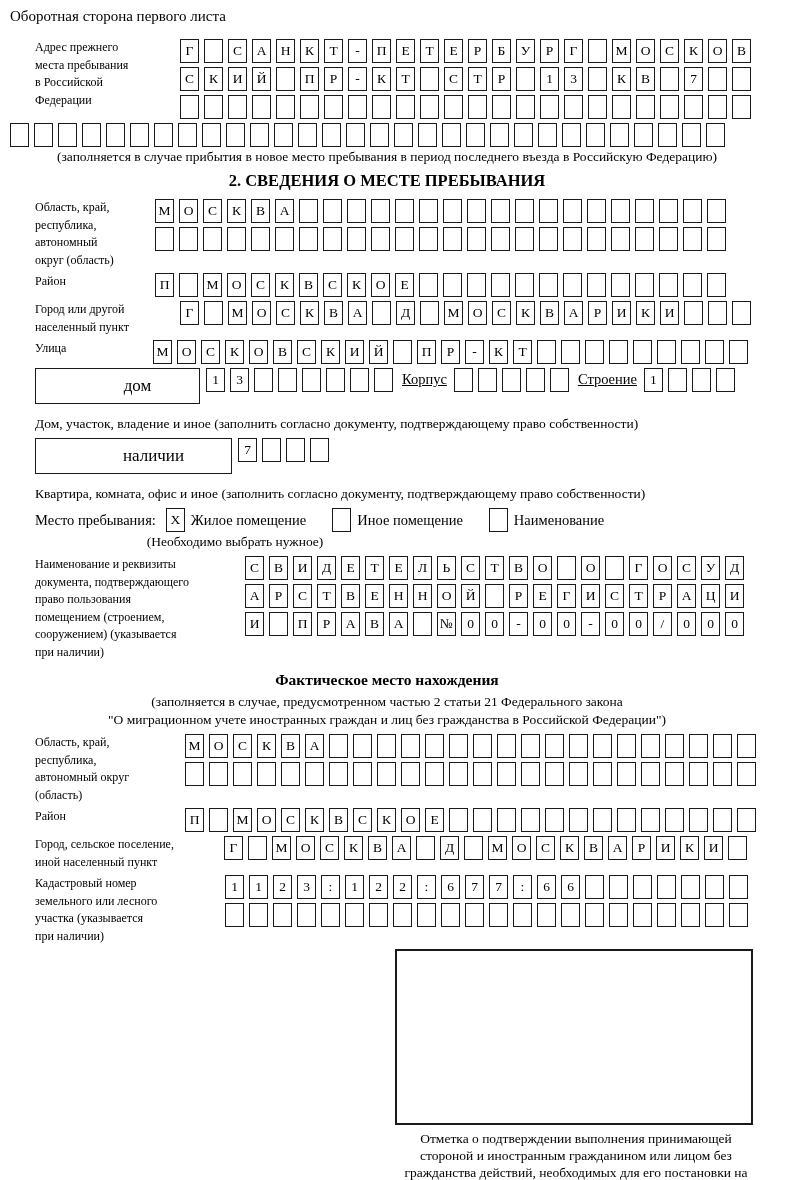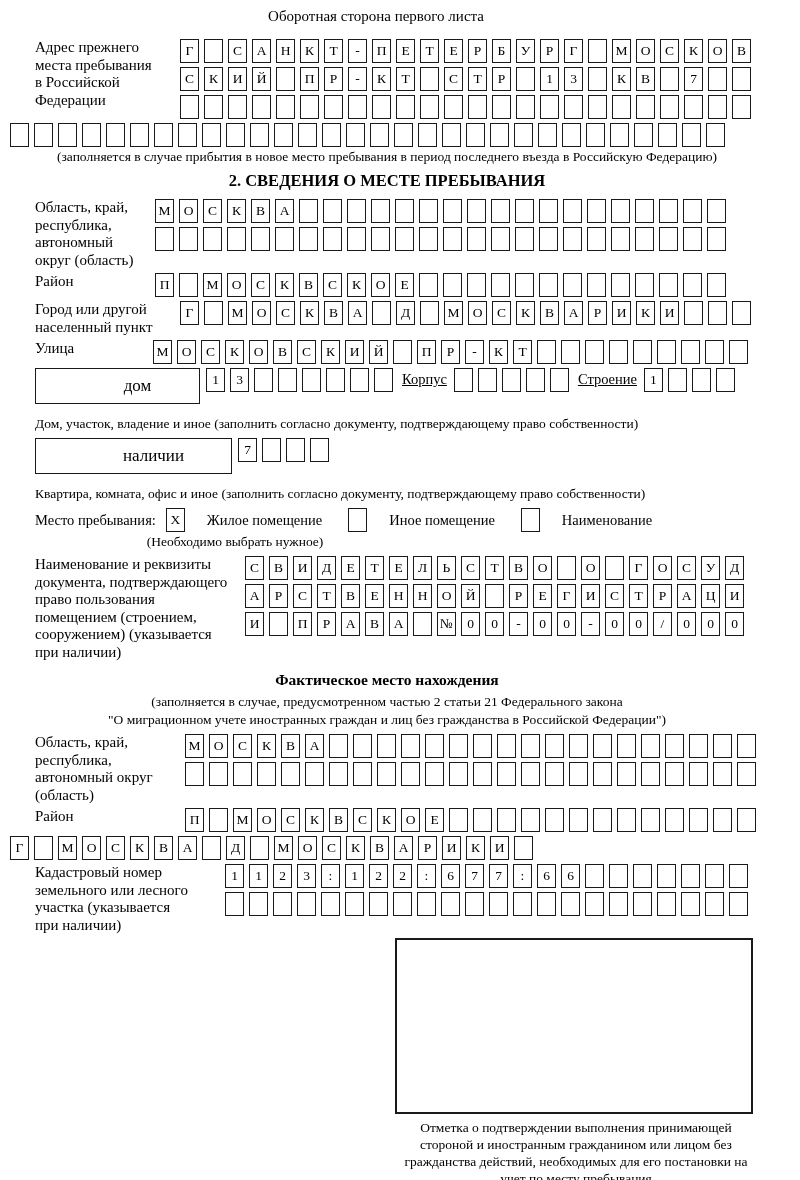--- a/index.html
+++ b/index.html
@@ -2,23 +2,23 @@
 <html><head>
 <meta charset="utf-8">
 <style>
   * { box-sizing: border-box; margin: 0; padding: 0; }
   html, body { background: #ffffff; }
   .page {
     width: 800px; height: 1180px; background: #fff; color: #000;
     font-family: "Liberation Serif", "DejaVu Serif", serif;
     padding: 8px 36px 0 10px; overflow: hidden; position: relative;
   }
-  .topnote { text-align: center; font-size: 15px; padding-right: 22px; margin-bottom: 14px; }
+  .topnote { text-align: left; font-size: 15px; padding-right: 22px; margin-bottom: 14px; }
   .frow { display: flex; align-items: flex-start; margin-bottom: 4px; }
-  .flabel { font-size: 15px; line-height: 17.5px; padding-left: 25px; white-space: pre-line; flex: 0 0 auto; }
+  .flabel { font-size: 12px; line-height: 17.5px; padding-left: 25px; white-space: pre-line; flex: 0 0 auto; }
   .w-addr  { flex-basis: 170px; }
   .w-obl2  { flex-basis: 145px; }
   .w-gor2  { flex-basis: 170px; }
   .w-ul    { flex-basis: 143px; }
   .w-doc   { flex-basis: 235px; }
   .w-fobl  { flex-basis: 175px; }
   .w-fgor  { flex-basis: 214px; }
   .w-kad   { flex-basis: 215px; }
   .rowstack { display: flex; flex-direction: column; gap: 4px; }
   .cells { display: flex; gap: 5px; flex-wrap: nowrap; }
@@ -34,21 +34,21 @@
   .rectlabel {
     height: 36px; border: 1.5px solid #1a1a1a; display: flex; align-items: center;
     justify-content: center; font-size: 17px; margin-left: 25px; flex: 0 0 auto; padding-left: 40px;
   }
   .rect-dom { width: 165px; }
   .rect-kv { width: 197px; }
   .inlinetag { font-size: 14.5px; margin: 3px 7px 0 9px; flex: 0 0 auto; text-decoration: underline; }
   .gapS { width: 6px; flex: 0 0 auto; }
   .place-row { display: flex; align-items: center; margin: 4px 0 1px; }
   .place-label { font-size: 14.5px; padding-left: 25px; margin-right: 10px; }
-  .place-opt-label { font-size: 14.5px; margin: 0 26px 0 22px; }
+  .place-opt-label { font-size: 14.5px; margin: 0 26px 0 6px; }
   .stampwrap { margin-left: 385px; width: 362px; margin-top: 2px; }
   .stampbox { width: 358px; height: 176px; border: 2px solid #1a1a1a; background: #fff; }
   .stampcap { text-align: center; font-size: 13.5px; line-height: 17px; margin-top: 5px; }
 </style>
 </head>
 <body>
 
 <div class="page">
 
   <div class="topnote">Оборотная сторона первого листа</div>
@@ -551,20 +551,22 @@
         <span class="cell"></span>
         <span class="cell"></span>
         <span class="cell"></span>
         <span class="cell"></span>
         <span class="cell"></span>
         <span class="cell"></span>
       </div>
   </div>
 
   <div class="frow">
+    <div class="flabel w-fgor">Город, сельское поселение,
+иной населенный пункт</div>
     <div class="cells">
         <span class="cell">Г</span>
         <span class="cell"></span>
         <span class="cell">М</span>
         <span class="cell">О</span>
         <span class="cell">С</span>
         <span class="cell">К</span>
         <span class="cell">В</span>
         <span class="cell">А</span>
         <span class="cell"></span>

